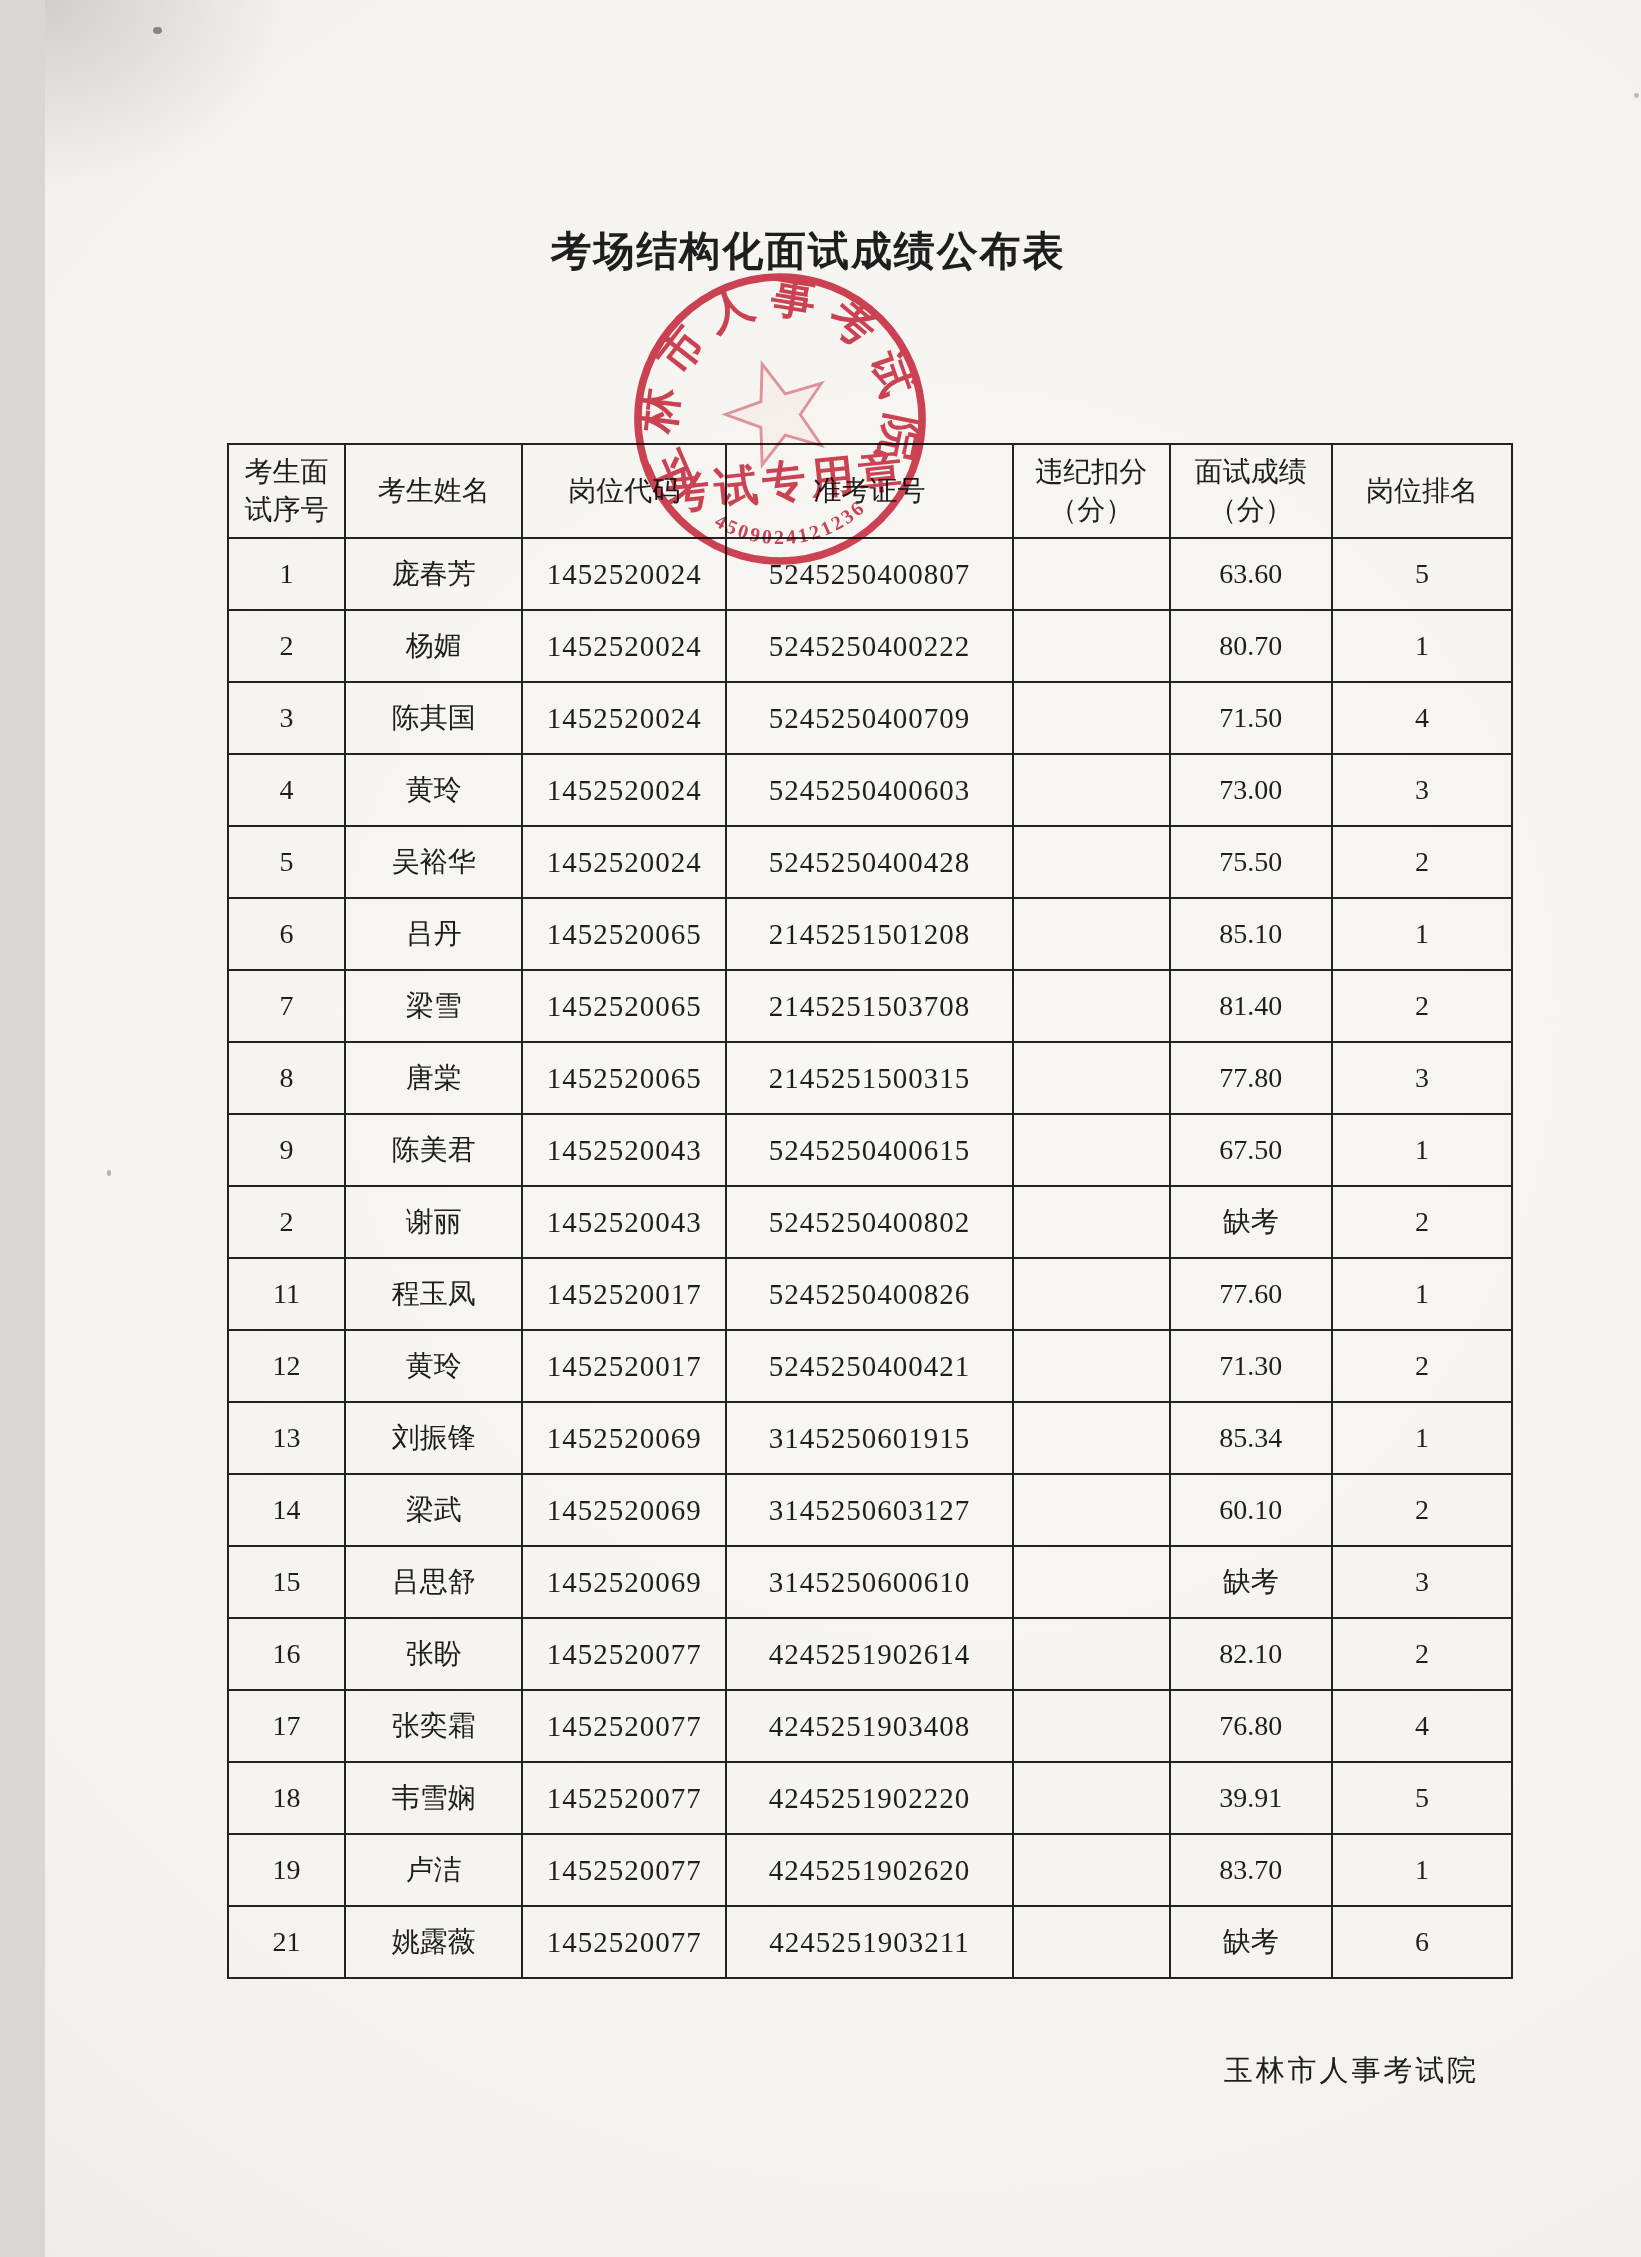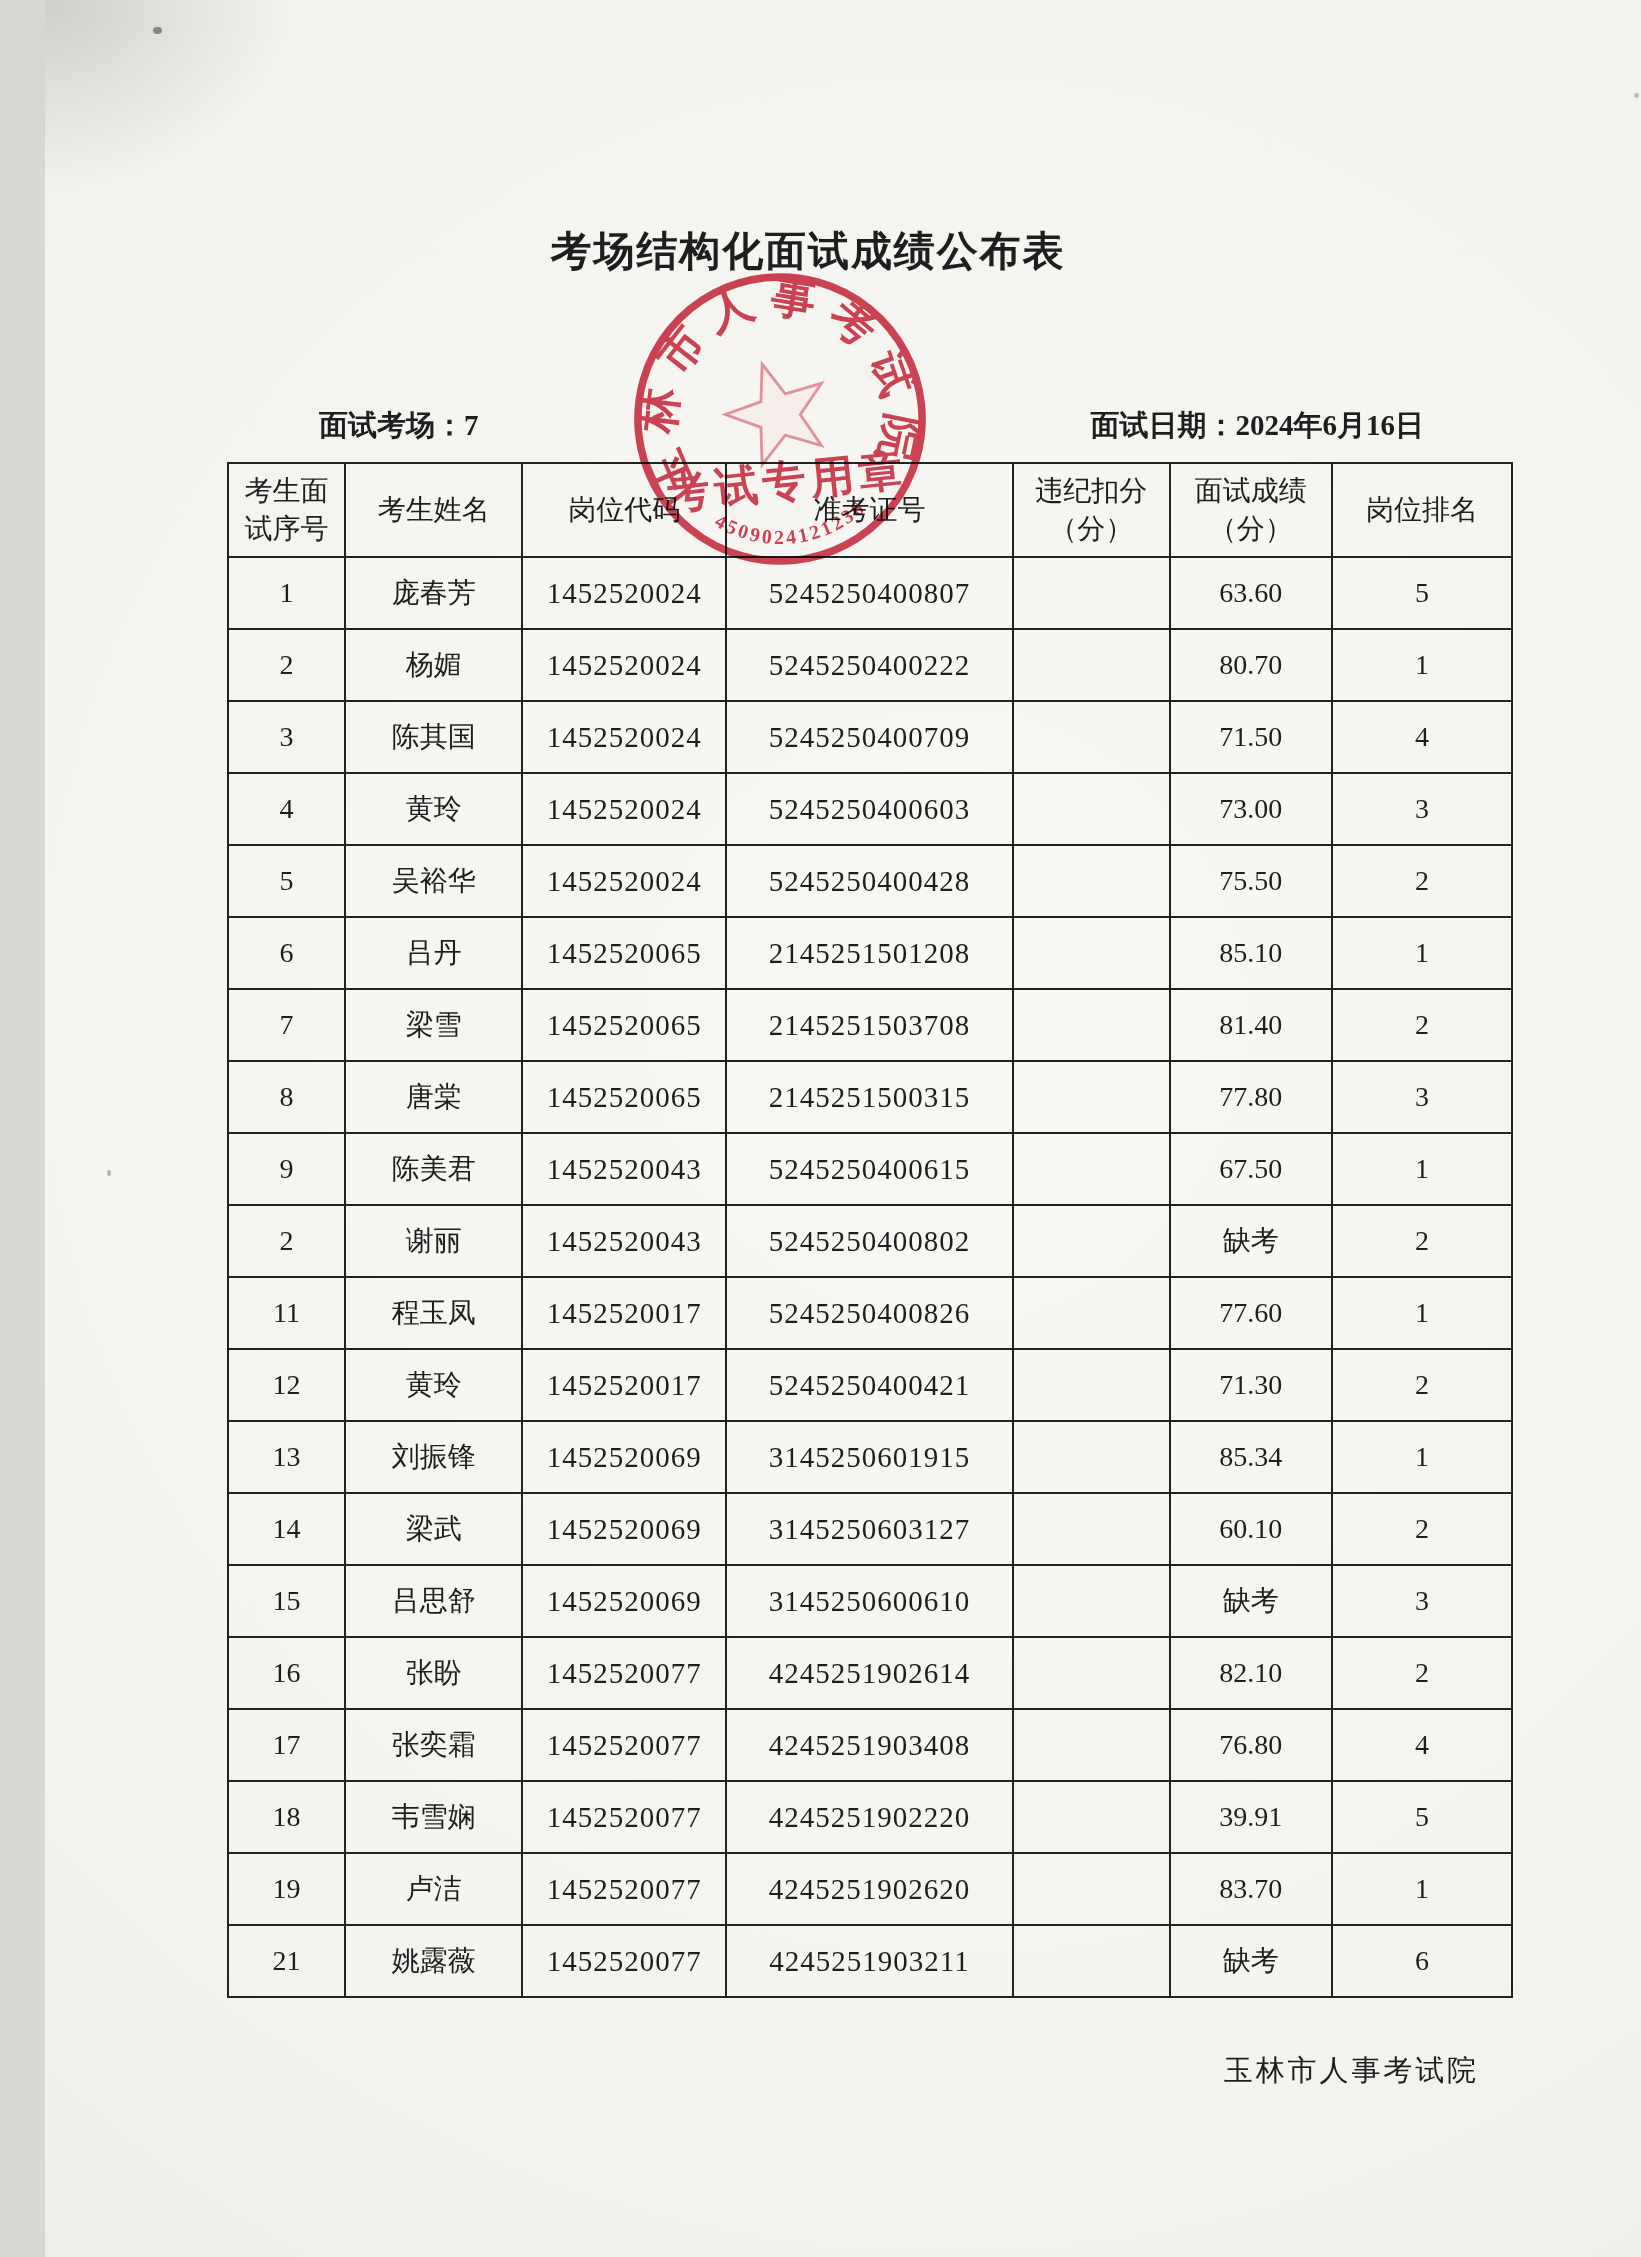--- a/index.html
+++ b/index.html
@@ -28,21 +28,21 @@
     font-family:"Liberation Sans","DejaVu Sans",sans-serif;
   }
   .meta-row {
     position:absolute; top:406px; left:182px; width:1282px;
     display:flex; justify-content:space-between;
     font-size:29px; font-weight:700;
   }
   .meta-room { padding-left:92px; }
   .meta-date { padding-right:85px; }
   table.score-table {
-    position:absolute; left:182px; top:462px; width:1286px;
+    position:absolute; left:182px; top:443px; width:1286px;
     border-collapse:collapse; table-layout:fixed;
     font-size:28px;
   }
   .score-table th, .score-table td {
     border:2.9px solid var(--line);
     text-align:center; vertical-align:middle;
     padding:0; overflow:hidden;
   }
   .score-table thead th {
     height:92px; font-weight:400; font-size:28px;
@@ -66,28 +66,20 @@
 
 <div class="page">
 
   <div class="corner-shade"></div>
   <div class="speck" style="left:108px;top:27px;width:8.7px;height:6.8px;"></div>
   <div class="speck" style="left:1589px;top:93px;width:4.8px;height:4.8px;opacity:.3;"></div>
   <div class="speck" style="left:62px;top:1170px;width:3.9px;height:5.8px;opacity:.35;"></div>
 
   <div class="title">考场结构化面试成绩公布表</div>
 
-  <div class="meta-row">
-    <div class="meta-room">
-      <span>面试考场：</span><span>7</span>
-    </div>
-    <div class="meta-date">
-      <span>面试日期：</span><span>2024年6月16日</span>
-    </div>
-  </div>
 
   <table class="score-table">
     <colgroup>
       <col style="width:117px">
         <col style="width:177px">
         <col style="width:204px">
       <col style="width:286px">
         <col style="width:157px">
         <col style="width:162px">
       <col style="width:180px">

